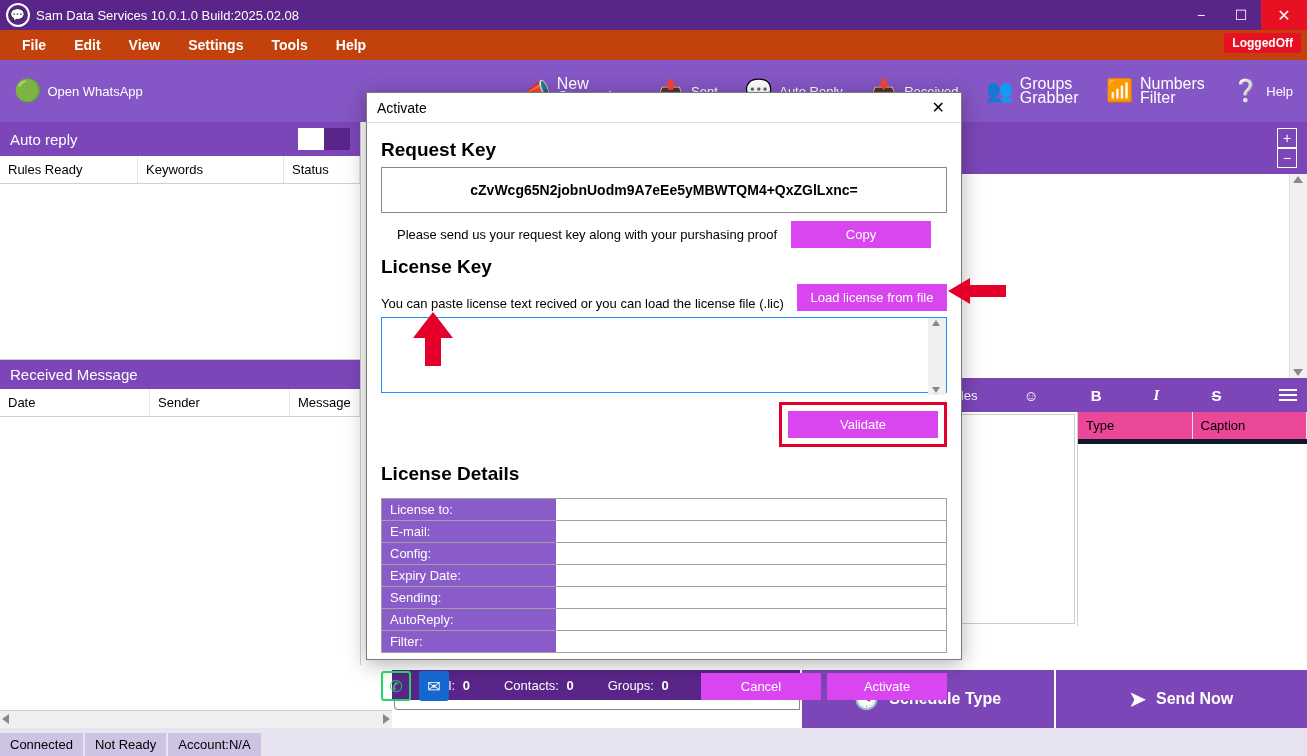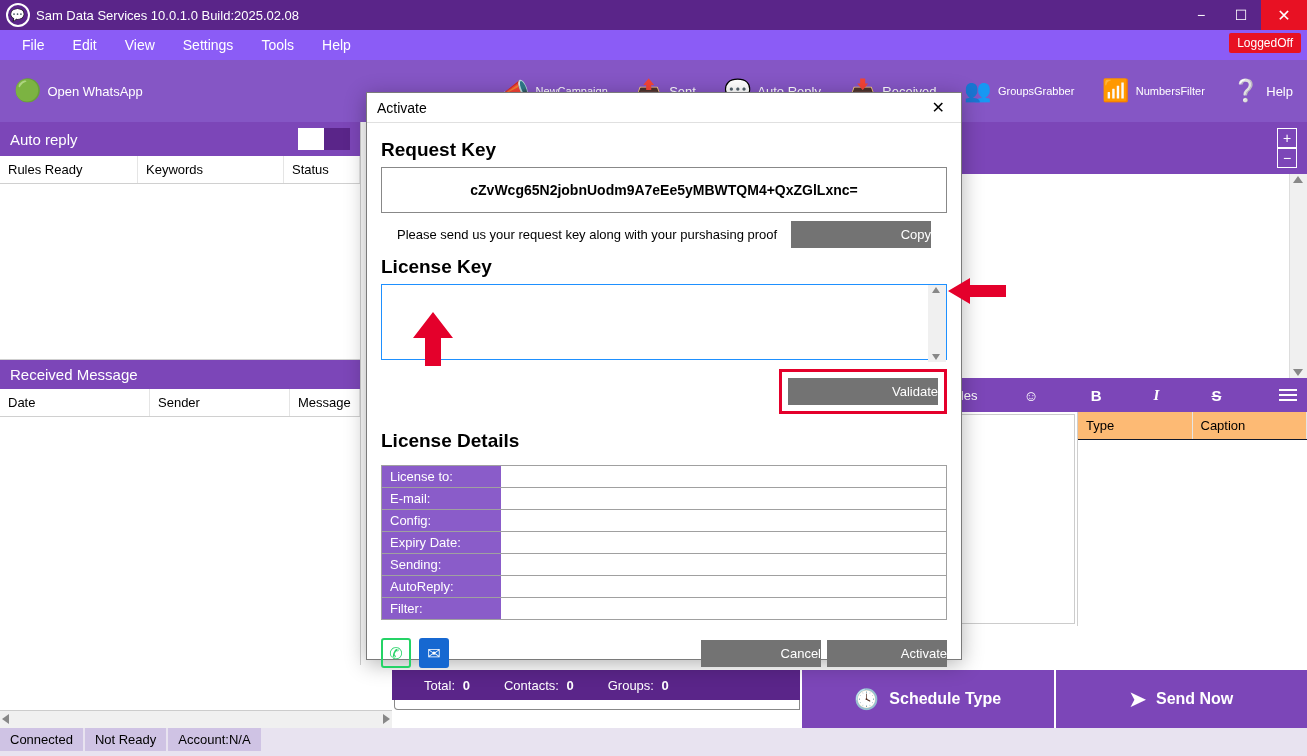--- a/index.html
+++ b/index.html
@@ -8,29 +8,29 @@
 
 .titlebar { height: 30px; background: #5a2589; display: flex; align-items: center; color: #fff; font-size: 13px; }
 .titlebar .app-icon { width: 24px; height: 24px; margin: 0 6px; border: 2px solid #fff; border-radius: 50%; display:flex;align-items:center;justify-content:center;font-size:12px;}
 .titlebar .title { flex: 1; }
 .win-btns { display: flex; height: 100%; }
 .win-btn { width: 40px; display:flex;align-items:center;justify-content:center; color:#fff; font-size:14px;}
 .win-btn.close { background:#e81123; width:46px; font-size:16px;}
 .win-btn.min,.win-btn.max{ background:#5a2589;}
 
 
-.menubar { height: 30px; background:#8b5cf6; display:flex; align-items:center; padding:0 8px; color:#fff; font-size:14px; position:relative;}
+.menubar { height: 30px; background:#c2410c; display:flex; align-items:center; padding:0 8px; color:#fff; font-size:14px; position:relative;font-weight:bold;}
 .menubar .mitem { padding: 4px 14px; cursor:default;}
 .logged { position:absolute; right:6px; top:3px; background:#e81123; color:#fff; font-size:12px; padding:3px 8px; border-radius:2px;}
 
 
 .toolbar { height: 62px; background:#8556c5; display:flex; align-items:center; color:#fff; }
 .tbtn { display:flex; align-items:center; gap:6px; padding: 0 14px; height:100%; font-size:13px;}
 .tbtn .ico { font-size:22px;}
-.tbtn .two { display:flex; line-height:14px; font-size:11px;}
+.tbtn .two { display:flex; flex-direction:column; line-height:14px; font-size:16px;}
 .tool-flex{flex:1;}
 
 
 .section-hdr { background:#7c46b8; color:#fff; font-size:15px; padding:6px 10px; display:flex; align-items:center; justify-content:space-between;}
 .sq{width:20px;height:20px;background:#7c46b8;color:#fff;border:1px solid #fff;display:flex;align-items:center;justify-content:center;font-size:14px;line-height:1;}
 .toggle-track{display:flex;height:22px;}
 .toggle-track .half{width:26px;height:22px;}
 .toggle-track .off{background:#fff;}
 .toggle-track .on{background:#5a2589;}
 
@@ -51,65 +51,65 @@
 .panel-toolbar{background:#7c46b8;color:#fff;height:34px;display:flex;align-items:center;font-size:13px;padding:0 10px;gap:40px;}
 .panel-toolbar .tlink{cursor:default;}
 .panel-toolbar .ticon{font-weight:bold;padding:0 6px;font-size:15px;}
 .panel-toolbar .hamb{margin-left:auto;}
 .panel-toolbar .hamb div{width:18px;height:2px;background:#fff;margin:3px 0;}
 
 .lower-area{display:flex;height:214px;}
 .msg-compose{flex:1;display:flex;flex-direction:column;}
 .msg-text{flex:1;background:#fff;border:1px solid #ccc;margin:2px;}
 .attach-pane{width:230px;border-left:1px solid #cfcfcf;}
-.attach-cols{display:flex;background:#fdba74;border-bottom:1px solid #0f172a;font-size:13px;justify-content:space-between;}
+.attach-cols{display:flex;background:#ec4899;border-bottom:5px solid #0f172a;font-size:13px;justify-content:space-between;}
 .attach-cols .col{flex:1;padding:6px 8px;border-right:1px solid #e5e5e5;}
 
 
 .totals-bar{background:#5a2589;color:#fff;font-size:13px;padding:6px 12px;position:absolute;left:392px;right:0;bottom:56px;height:30px;display:flex;align-items:center;}
 .totals-bar b{margin:0 4px;}
 .totals-inner{display:flex;gap:30px;margin-left:20px;}
 
 .action-row{position:absolute;bottom:28px;right:0;left:800px;height:58px;display:flex;}
 .act-btn{flex:1;background:#7c46b8;color:#fff;display:flex;align-items:center;justify-content:center;gap:10px;font-size:16px;font-weight:600;border-left:2px solid #fff;}
 .act-btn .aico{font-size:20px;}
 
-.footer-status{position:absolute;bottom:0;left:0;right:0;height:28px;background:#e8e3f0;display:flex;align-items:flex-start;font-size:13px;}
+.footer-status{position:absolute;bottom:0;left:0;right:0;height:28px;background:#e8e3f0;display:flex;align-items:flex-end;font-size:13px;}
 .footer-status .chip{background:#cfc3e4;padding:4px 10px;margin-right:2px;}
 
 .hscroll{position:absolute;bottom:28px;left:0;width:392px;height:18px;background:#f0f0f0;border-top:1px solid #ccc;}
 .hscroll::before{content:"";position:absolute;left:2px;top:3px;width:0;height:0;border-top:5px solid transparent;border-bottom:5px solid transparent;border-right:7px solid #888;}
 .hscroll::after{content:"";position:absolute;right:2px;top:3px;width:0;height:0;border-top:5px solid transparent;border-bottom:5px solid transparent;border-left:7px solid #888;}
 
 .stub-bar{position:absolute;bottom:46px;left:394px;width:406px;height:40px;background:#fff;border:1px solid #888;border-bottom-left-radius:4px;border-top:none;}
 
 
 .dialog{position:absolute;left:366px;top:92px;width:596px;height:568px;background:#fff;border:1px solid #7a7a7a;box-shadow:0 4px 20px rgba(0,0,0,0.3);}
 .dlg-title{height:30px;display:flex;align-items:center;justify-content:space-between;padding:0 10px;font-size:14px;border-bottom:1px solid #e0e0e0;}
 .dlg-close{font-size:16px;padding:2px 6px;cursor:default;}
 .dlg-body{padding:10px 14px;font-size:13px;}
 .section-lbl{font-weight:600;font-size:19px;margin:6px 0;}
 .req-box{border:1px solid #888;padding:14px 8px;text-align:center;font-weight:700;font-size:14px;background:#fff;}
 .helper{font-size:13px;margin:8px 16px;display:flex;align-items:center;gap:12px;}
-.pbtn{background:#737373;color:#fff;border:none;padding:6px 0;width:140px;font-size:13px;text-align:right;}
+.pbtn{background:#d946ef;color:#fff;border:none;padding:6px 0;width:140px;font-size:13px;text-align:center;}
 .license-row{display:flex;align-items:flex-end;gap:10px;margin-top:6px;}
 .license-row .desc{flex:1;font-size:13px;}
 .lic-textarea{width:100%;height:76px;border:1px solid #1e90ff;resize:none;font-family:inherit;font-size:13px;padding:4px;position:relative;}
 .lic-wrap{position:relative;margin-top:6px;}
 .lic-wrap .mini-scroll{position:absolute;right:1px;top:1px;bottom:1px;width:18px;background:#f0f0f0;}
 .lic-wrap .mini-scroll::before{content:"";position:absolute;top:2px;left:4px;width:0;height:0;border-left:4px solid transparent;border-right:4px solid transparent;border-bottom:6px solid #888;}
 .lic-wrap .mini-scroll::after{content:"";position:absolute;bottom:2px;left:4px;width:0;height:0;border-left:4px solid transparent;border-right:4px solid transparent;border-top:6px solid #888;}
 
 .validate-wrap{display:flex;justify-content:flex-end;margin-top:6px;}
 .validate-box{border:3px solid #e4002b;padding:6px;}
 .validate-box .pbtn{width:150px;}
 
 .details-grid{margin-top:14px;}
 .drow{display:flex;border:1px solid #a0a0a0;margin-top:-1px;}
-.drow .dlab{width:119px;background:#8a5cc9;color:#fff;padding:3px 8px;font-size:13px;}
+.drow .dlab{width:174px;background:#8a5cc9;color:#fff;padding:3px 8px;font-size:13px;}
 .drow .dval{flex:1;background:#fff;padding:2px 6px;}
 
 .dlg-foot{display:flex;align-items:center;margin-top:18px;}
 .foot-icons{display:flex;gap:8px;}
 .foot-icons .ficon{width:30px;height:30px;border:2px solid;display:flex;align-items:center;justify-content:center;font-size:16px;border-radius:3px;}
 .foot-icons .wa{border-color:#25d366;color:#25d366;}
 .foot-icons .mail{border-color:#1668d1;background:#1668d1;color:#fff;}
 .foot-btns{margin-left:auto;display:flex;gap:6px;}
 .foot-btns .pbtn{width:120px;}
 
@@ -292,20 +292,24 @@
   </div>
   <div class="dlg-body">
     <div class="section-lbl">Request Key</div>
     <div class="req-box">cZvWcg65N2jobnUodm9A7eEe5yMBWTQM4+QxZGlLxnc=</div>
     <div class="helper">
       <span style="flex:1">Please send us your request key along with your purshasing proof</span>
       <button class="pbtn">Copy</button>
     </div>
 
     <div class="section-lbl">License Key</div>
+    <div class="license-row">
+      <div class="desc">You can paste license text recived or you can load the license file (.lic)</div>
+      <button class="pbtn" style="width:150px">Load license from file</button>
+    </div>
     <div class="lic-wrap">
       <textarea class="lic-textarea" style=""></textarea>
       <div class="mini-scroll"></div>
     </div>
 
     <div class="validate-wrap">
       <div class="validate-box">
         <button class="pbtn">Validate</button>
       </div>
     </div>

